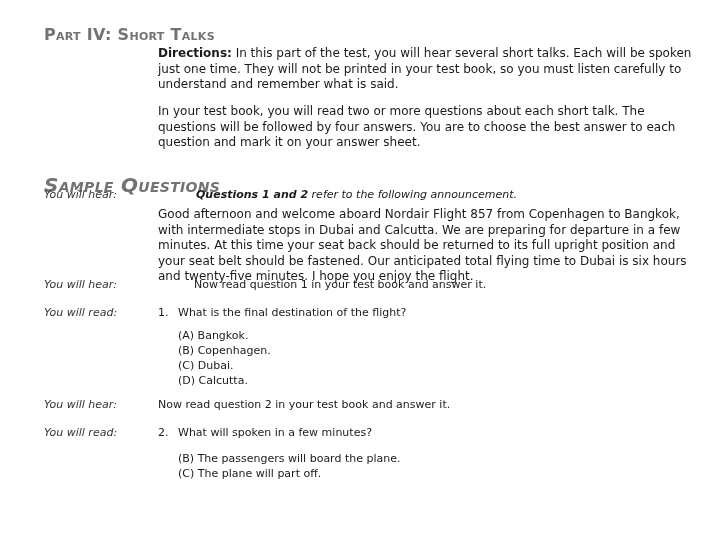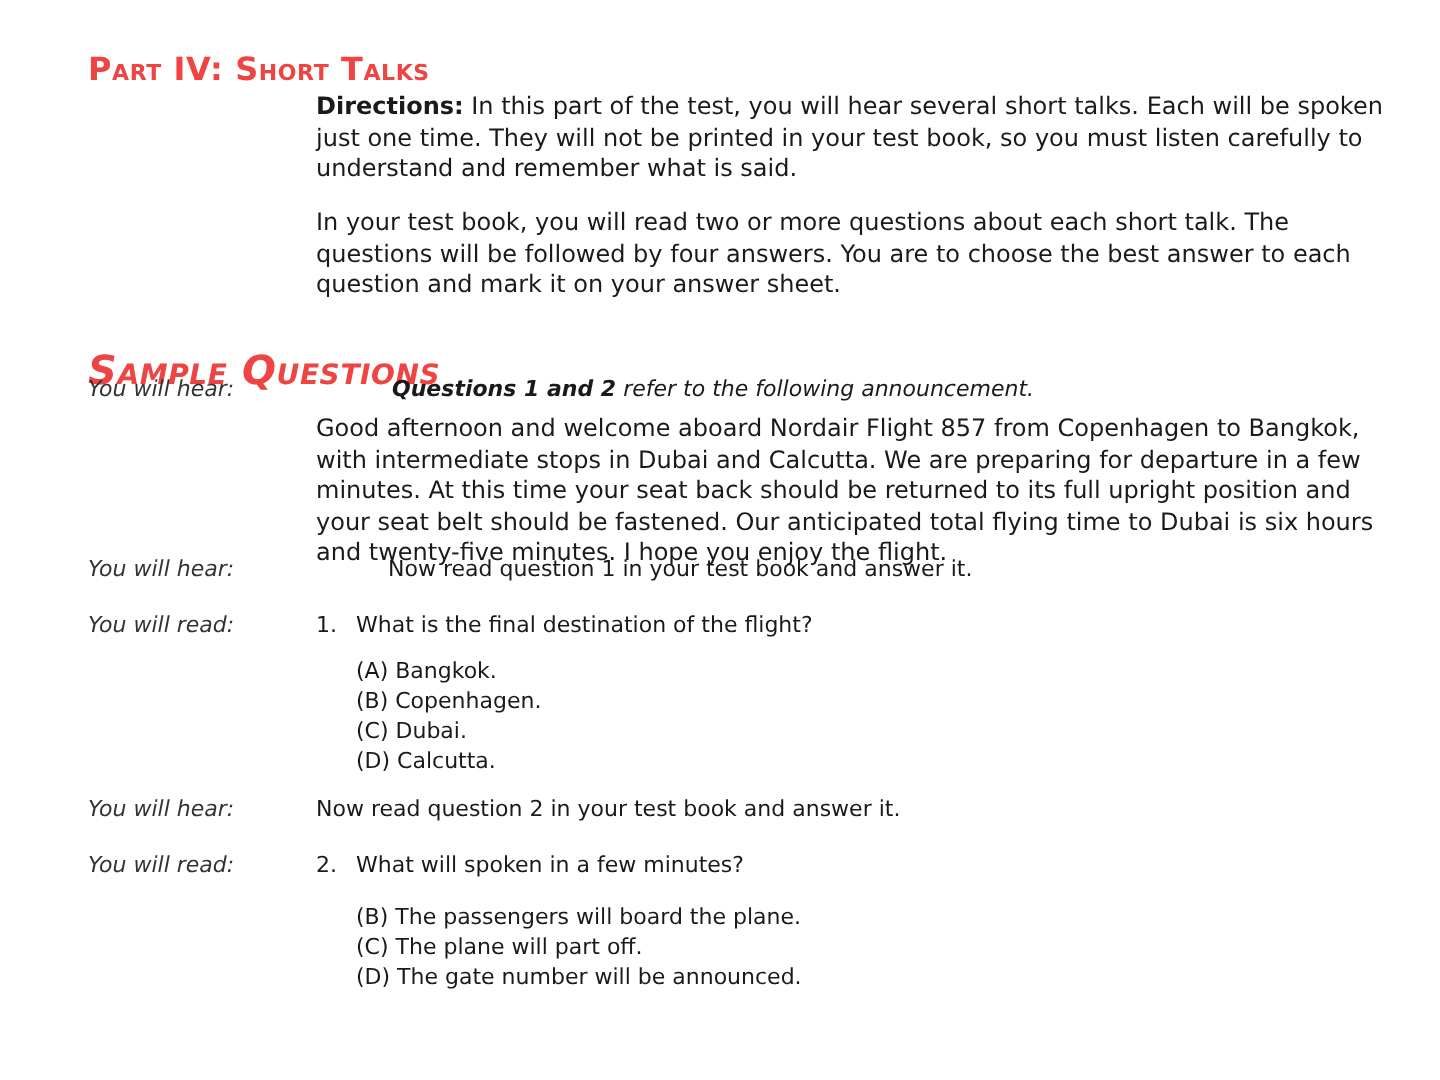--- a/index.html
+++ b/index.html
@@ -1,21 +1,21 @@
 <!DOCTYPE html>
 <html><head>
 <meta charset="utf-8">
 <style>
   html, body { margin: 0; padding: 0; }
   body {
     width: 720px; height: 540px; background: #ffffff; position: relative; overflow: hidden;
     font-family: "DejaVu Sans", sans-serif; color: #1a1a1a;
   }
   .heading {
-    position: absolute; left: 44px; color: #ef4444; font-weight: bold;
+    position: absolute; left: 44px; color: #737373; font-weight: bold;
     font-family: "DejaVu Sans", sans-serif; font-variant: small-caps; letter-spacing: 0.3px;
   }
   .h1 { top: 25px; font-size: 16px; }
   .h2 { top: 173px; font-size: 20px; font-style: italic; text-align: right; }
   .para {
     position: absolute; left: 158px; width: 540px; font-size: 12px; line-height: 15.5px;
   }
   .lbl {
     position: absolute; left: 44px; font-size: 11px; font-style: italic; color: #333;
   }
@@ -55,14 +55,13 @@
 </div>
 
 <div class="lbl" style="top:398px;">You will hear:</div>
 <div class="txt" style="top:397px;">Now read question 2 in your test book and answer it.</div>
 
 <div class="lbl" style="top:426px;">You will read:</div>
 <div class="txt" style="top:425px;"><span class="qnum">2.</span><span>What will spoken in a few minutes?</span></div>
 <div class="opts" style="top:451px;">
   <div>(B) The passengers will board the plane.</div>
   <div>(C) The plane will part off.</div>
-  <div>(D) The gate number will be announced.</div>
 </div>
 
 </body></html>

